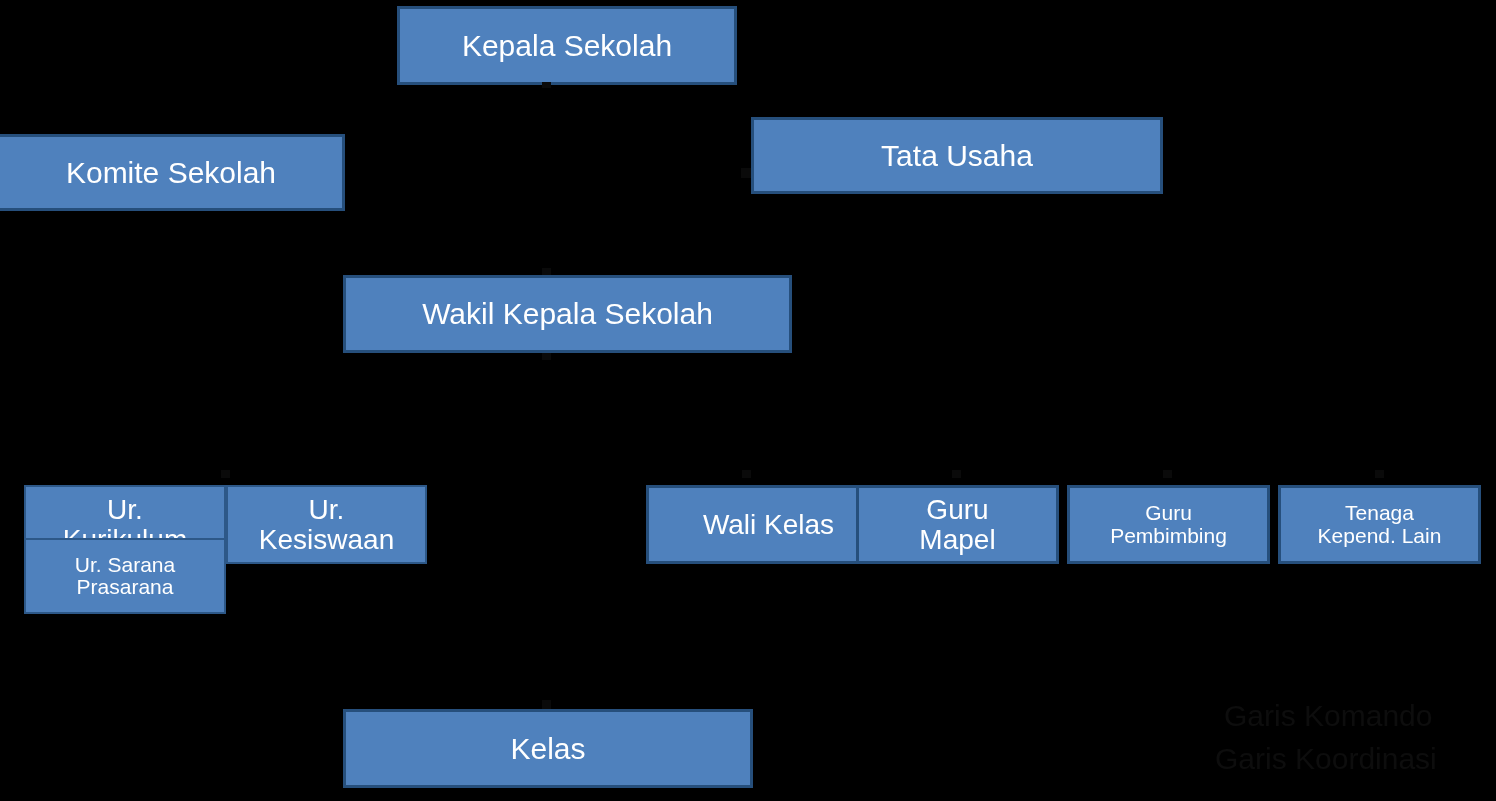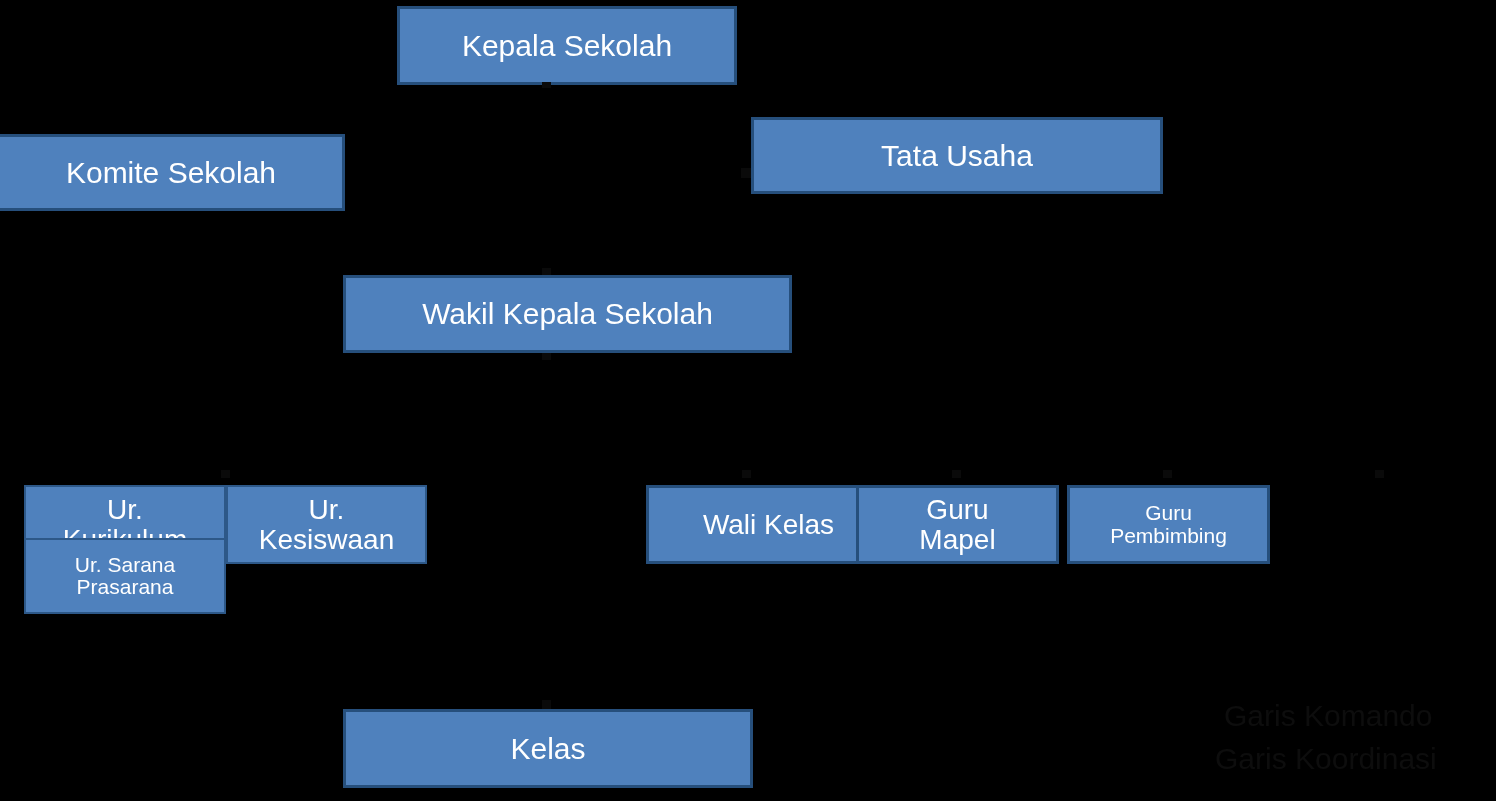--- a/index.html
+++ b/index.html
@@ -137,20 +137,22 @@
 
 
   <div class="box fs-md" style="left:646px; top:485px; width:245px; height:79px;">Wali Kelas</div>
 
   <div class="box fs-md" style="left:856px; top:485px; width:203px; height:79px;">Guru
 Mapel</div>
 
   <div class="box fs-sm" style="left:1067px; top:485px; width:203px; height:79px;">Guru
 Pembimbing</div>
 
+  <div class="box fs-sm" style="left:1278px; top:485px; width:203px; height:79px;">Tenaga
+Kepend.  Lain</div>
 
   <div class="box fs-lg" style="left:343px; top:709px; width:410px; height:79px;">Kelas</div>
 
   <div class="legend" style="left:1224px; top:698px;">Garis Komando</div>
 
   <div class="legend" style="left:1215px; top:741px;">Garis Koordinasi</div>
 
 </div>
 
 </body></html>

